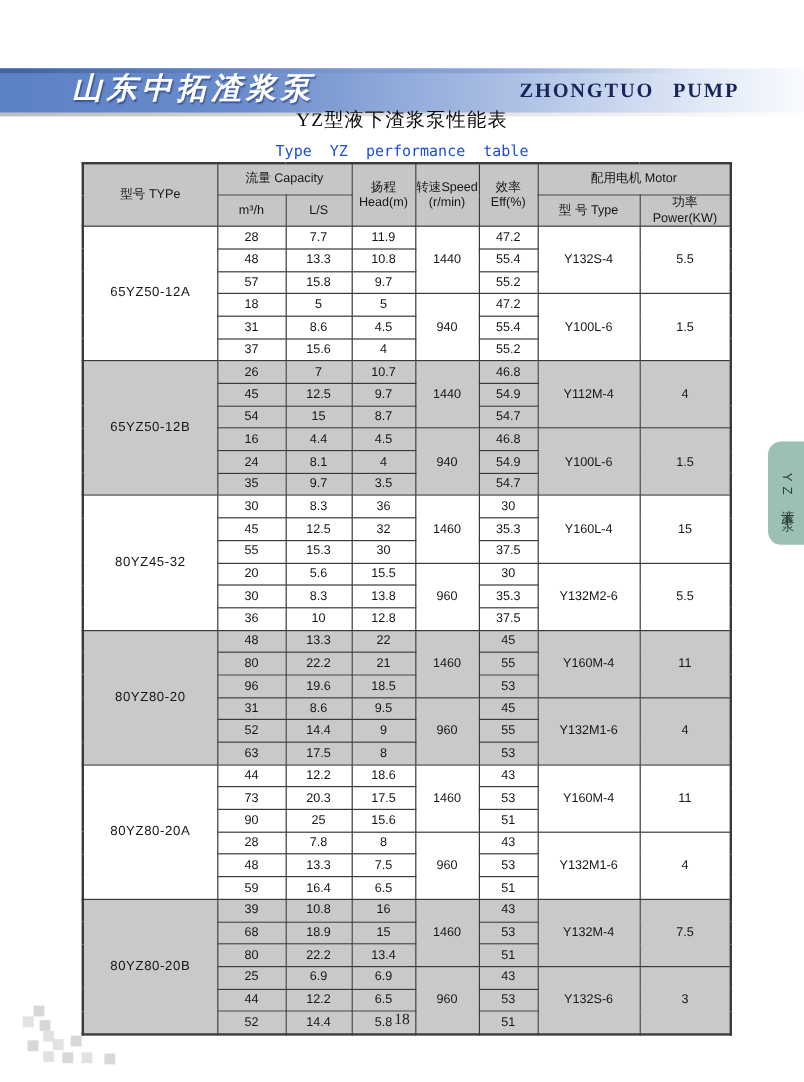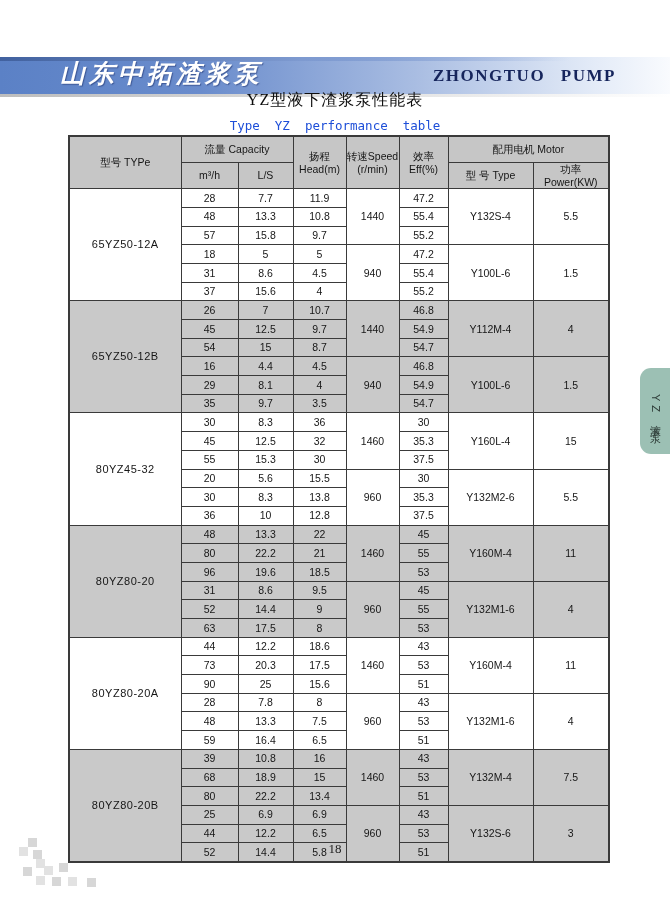--- a/index.html
+++ b/index.html
@@ -192,21 +192,21 @@
       <tr class="gray">
         <td>16</td>
         <td>4.4</td>
         <td>4.5</td>
         <td rowspan="3">940</td>
         <td>46.8</td>
         <td rowspan="3">Y100L-6</td>
         <td rowspan="3">1.5</td>
       </tr>
       <tr class="gray">
-        <td>29</td>
+        <td>24</td>
         <td>8.1</td>
         <td>4</td>
         <td>54.9</td>
       </tr>
       <tr class="gray">
         <td>35</td>
         <td>9.7</td>
         <td>3.5</td>
         <td>54.7</td>
       </tr>

